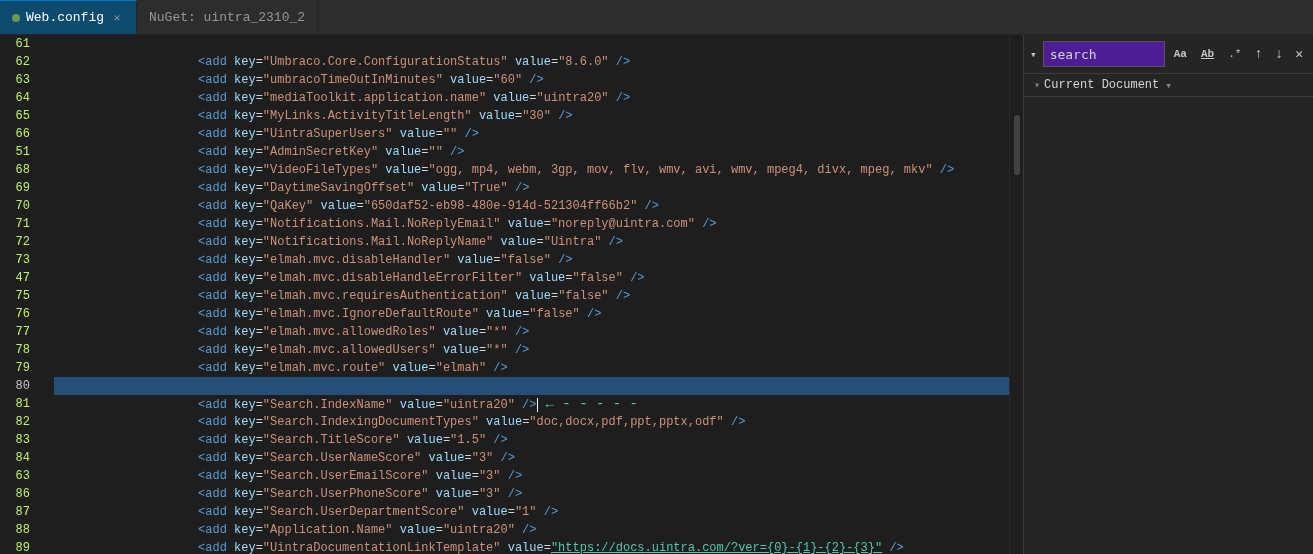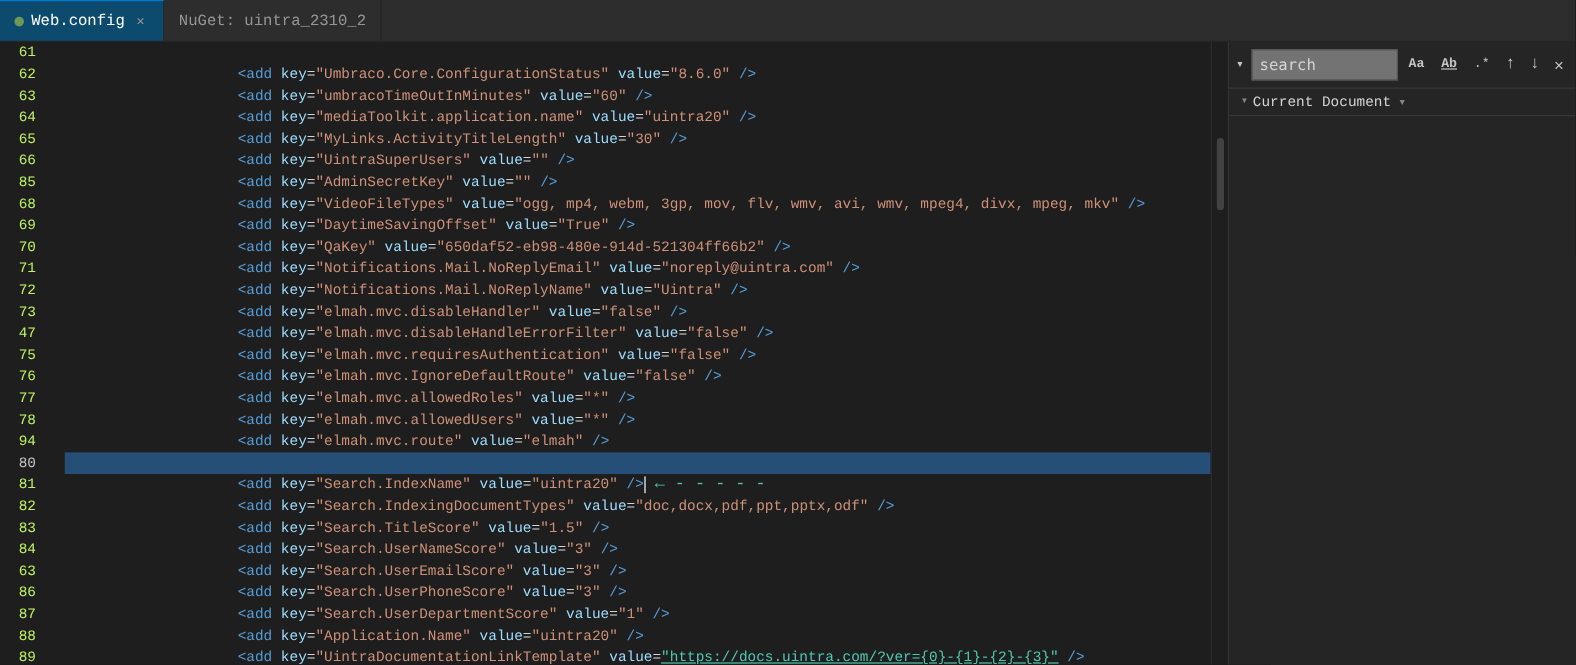--- a/index.html
+++ b/index.html
@@ -170,33 +170,33 @@
     <div class="editor-area">
       <div class="code-container">
 
         <div class="line-numbers" style="padding-top:0;">
           <span class="line-num">61</span>
           <span class="line-num">62</span>
           <span class="line-num">63</span>
           <span class="line-num">64</span>
           <span class="line-num">65</span>
           <span class="line-num">66</span>
-          <span class="line-num">85</span>
+          <span class="line-num">51</span>
           <span class="line-num">68</span>
           <span class="line-num">69</span>
           <span class="line-num">70</span>
           <span class="line-num">71</span>
           <span class="line-num">72</span>
           <span class="line-num">73</span>
           <span class="line-num">47</span>
           <span class="line-num">75</span>
           <span class="line-num">76</span>
           <span class="line-num">77</span>
           <span class="line-num">78</span>
-          <span class="line-num">94</span>
+          <span class="line-num">79</span>
           <span class="line-num active-line">80</span>
           <span class="line-num">81</span>
           <span class="line-num">82</span>
           <span class="line-num">83</span>
           <span class="line-num">84</span>
           <span class="line-num">63</span>
           <span class="line-num">86</span>
           <span class="line-num">87</span>
           <span class="line-num">88</span>
           <span class="line-num">89</span>
@@ -328,21 +328,21 @@
         </div>
 
       </div>
     </div>
 
     <div class="search-panel">
 
       <div style="display:flex;align-items:center;padding:6px 6px;gap:4px;background:#252526;border-bottom:1px solid #3c3c3c;">
         <span style="color:#c5c5c5;font-size:11px;margin-right:2px;">▾</span>
 
-        <div style="display:flex;align-items:center;flex:1;background:#737373;border:1px solid #555;height:26px;padding:0 6px;">
+        <div style="display:flex;align-items:center;flex:1;background:#4c1d95;border:1px solid #555;height:26px;padding:0 6px;">
           <input class="search-input" type="text" value="search" style="background: transparent; border: none; outline: none; color: rgb(212, 212, 212); font-size: 13px; font-family: Consolas, monospace; width: 100%;">
         </div>
 
         <span class="search-icon-btn" style="font-size:11px;font-weight:bold;padding:2px 4px;border:1px solid transparent;border-radius:2px;cursor:pointer;color:#c5c5c5;">Aa</span>
         <span class="search-icon-btn" style="font-size:11px;padding:2px 4px;border:1px solid transparent;border-radius:2px;cursor:pointer;color:#c5c5c5;font-weight:bold;text-decoration:underline;">Ab</span>
         <span class="search-icon-btn" style="font-size:11px;padding:2px 4px;border:1px solid transparent;border-radius:2px;cursor:pointer;color:#c5c5c5;">.*</span>
 
         <span style="color:#c5c5c5;cursor:pointer;padding:2px 4px;font-size:14px;">↑</span>
         <span style="color:#c5c5c5;cursor:pointer;padding:2px 4px;font-size:14px;">↓</span>
         <span style="color:#c5c5c5;cursor:pointer;padding:2px 4px;font-size:13px;">✕</span>

